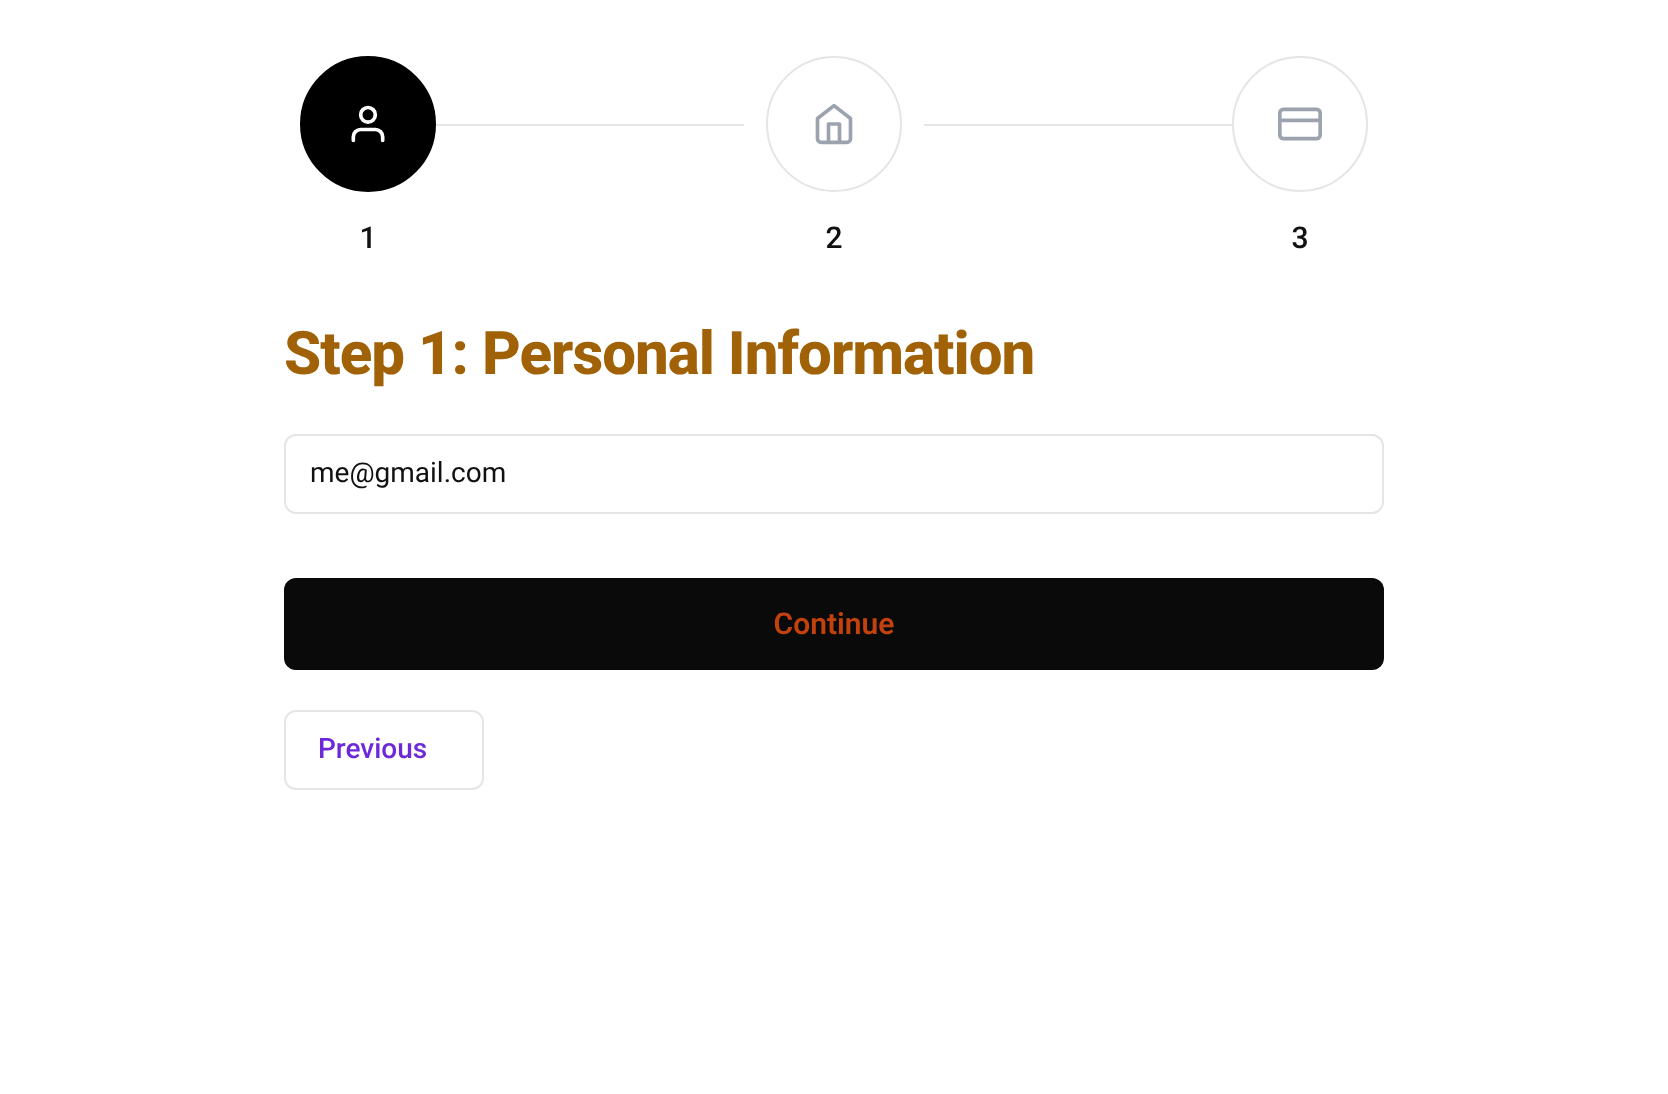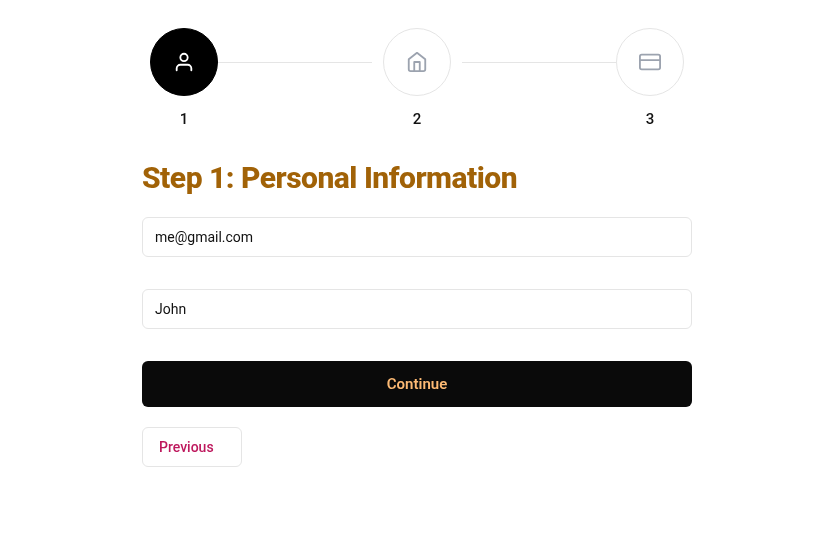--- a/index.html
+++ b/index.html
@@ -102,29 +102,29 @@
       height: 46px;
       border: none;
       border-radius: 6px;
       font-size: 15px;
       font-weight: 600;
       cursor: pointer;
       font-family: inherit;
     }
     .btn-primary {
       background: #0a0a0a;
-      color: #fdba74;
+      color: #c2410c;
       margin-bottom: 20px;
     }
     .btn-secondary-wrap {
       width: 100%;
     }
     .btn-secondary {
       background: #fff;
-      color: #be185d;
+      color: #6d28d9;
       border: 1px solid #e5e5e5;
       text-align: left;
       padding: 0 16px;
       font-weight: 500;
       height: 40px;
       width: 100px;
       border-radius: 6px;
       cursor: pointer;
       font-family: inherit;
       font-size: 14px;
@@ -178,23 +178,20 @@
       <div class="step-label">3</div>
     </div>
   </div>
 
   <h1 class="heading">Step 1: Personal Information</h1>
 
   <div class="field">
     <input class="input" type="text" value="me@gmail.com" placeholder="Email" style="">
   </div>
 
-  <div class="field">
-    <input class="input" type="text" value="John" placeholder="First Name" style="">
-  </div>
 
 
   <button class="btn btn-primary">Continue</button>
 
   <div class="btn-secondary-wrap">
     <button class="btn-secondary">Previous</button>
   </div>
 
 </div>
 

